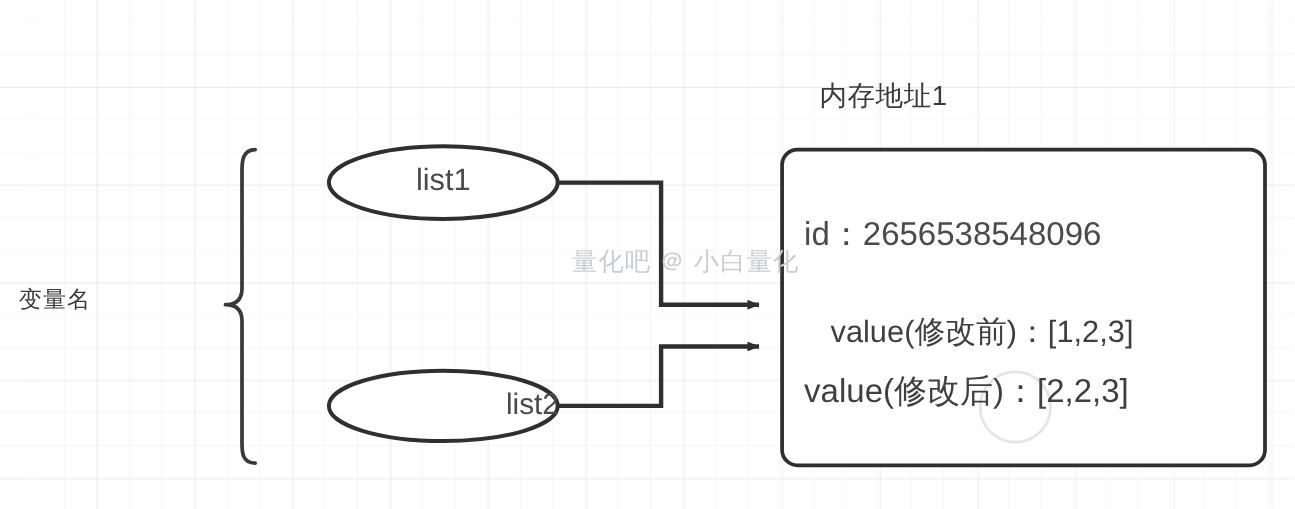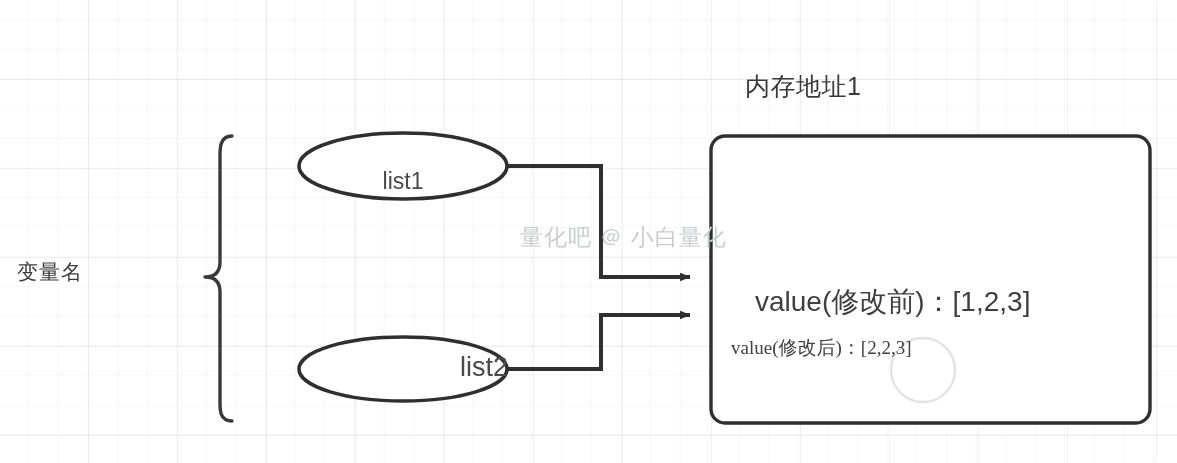--- a/index.html
+++ b/index.html
@@ -46,23 +46,22 @@
     left: 17px;
     top: 258px;
     font-size: 21px;
     letter-spacing: 1px;
   }
   #ell1-label {
     left: 298px;
     top: 148px;
     width: 210px;
     text-align: center;
-    font-size: 23px;
+    font-size: 28px;
     color: #4a4a4a;
-    margin-top: 20px;
   }
   #ell2-label {
     left: 298px;
     top: 352px;
     width: 210px;
     text-align: right;
     font-size: 27px;
     color: #4a4a4a;
   }
   #id-line {
@@ -74,23 +73,22 @@
   #val-before {
     left: 731px;
     top: 283px;
     font-size: 28px;
     color: #3f3f3f;
     margin-left: 24px;
   }
   #val-after {
     left: 731px;
     top: 335px;
-    font-size: 19px;
+    font-size: 30px;
     color: #3f3f3f;
-    font-family: Liberation Serif, serif;
   }
   #watermark {
     left: 488px;
     top: 222px;
     font-size: 23px;
     color: #c9ccd1;
     letter-spacing: 1px;
     margin-left: 32px;
   }
 </style>
@@ -127,20 +125,21 @@
   </svg>
 
   <div class="txt" id="mem-title">内存地址1</div>
 
   <div class="txt" id="var-label">变量名</div>
 
   <div class="txt" id="ell1-label">list1</div>
 
   <div class="txt" id="ell2-label">list2</div>
 
+  <div class="txt" id="id-line">id：2656538548096</div>
 
   <div class="txt" id="val-before">value(修改前)：[1,2,3]</div>
 
   <div class="txt" id="val-after">value(修改后)：[2,2,3]</div>
 
   <div class="txt" id="watermark">量化吧 ＠ 小白量化</div>
 
 </div>
 
 </body></html>

